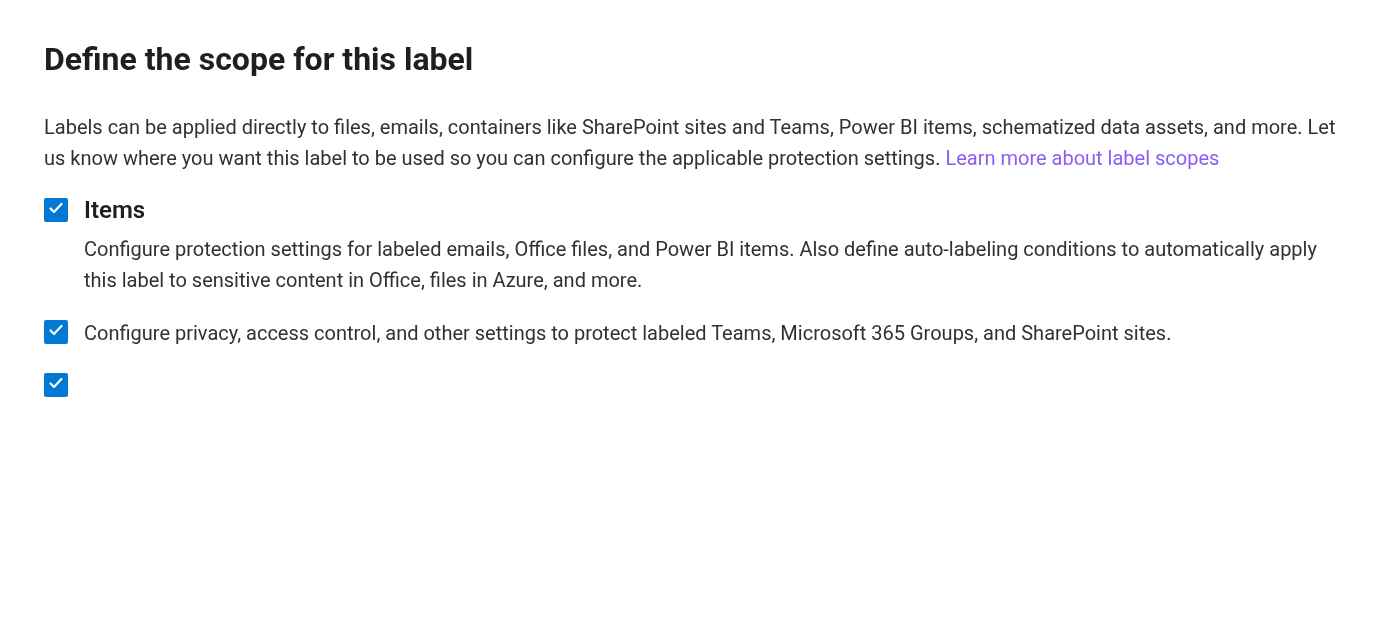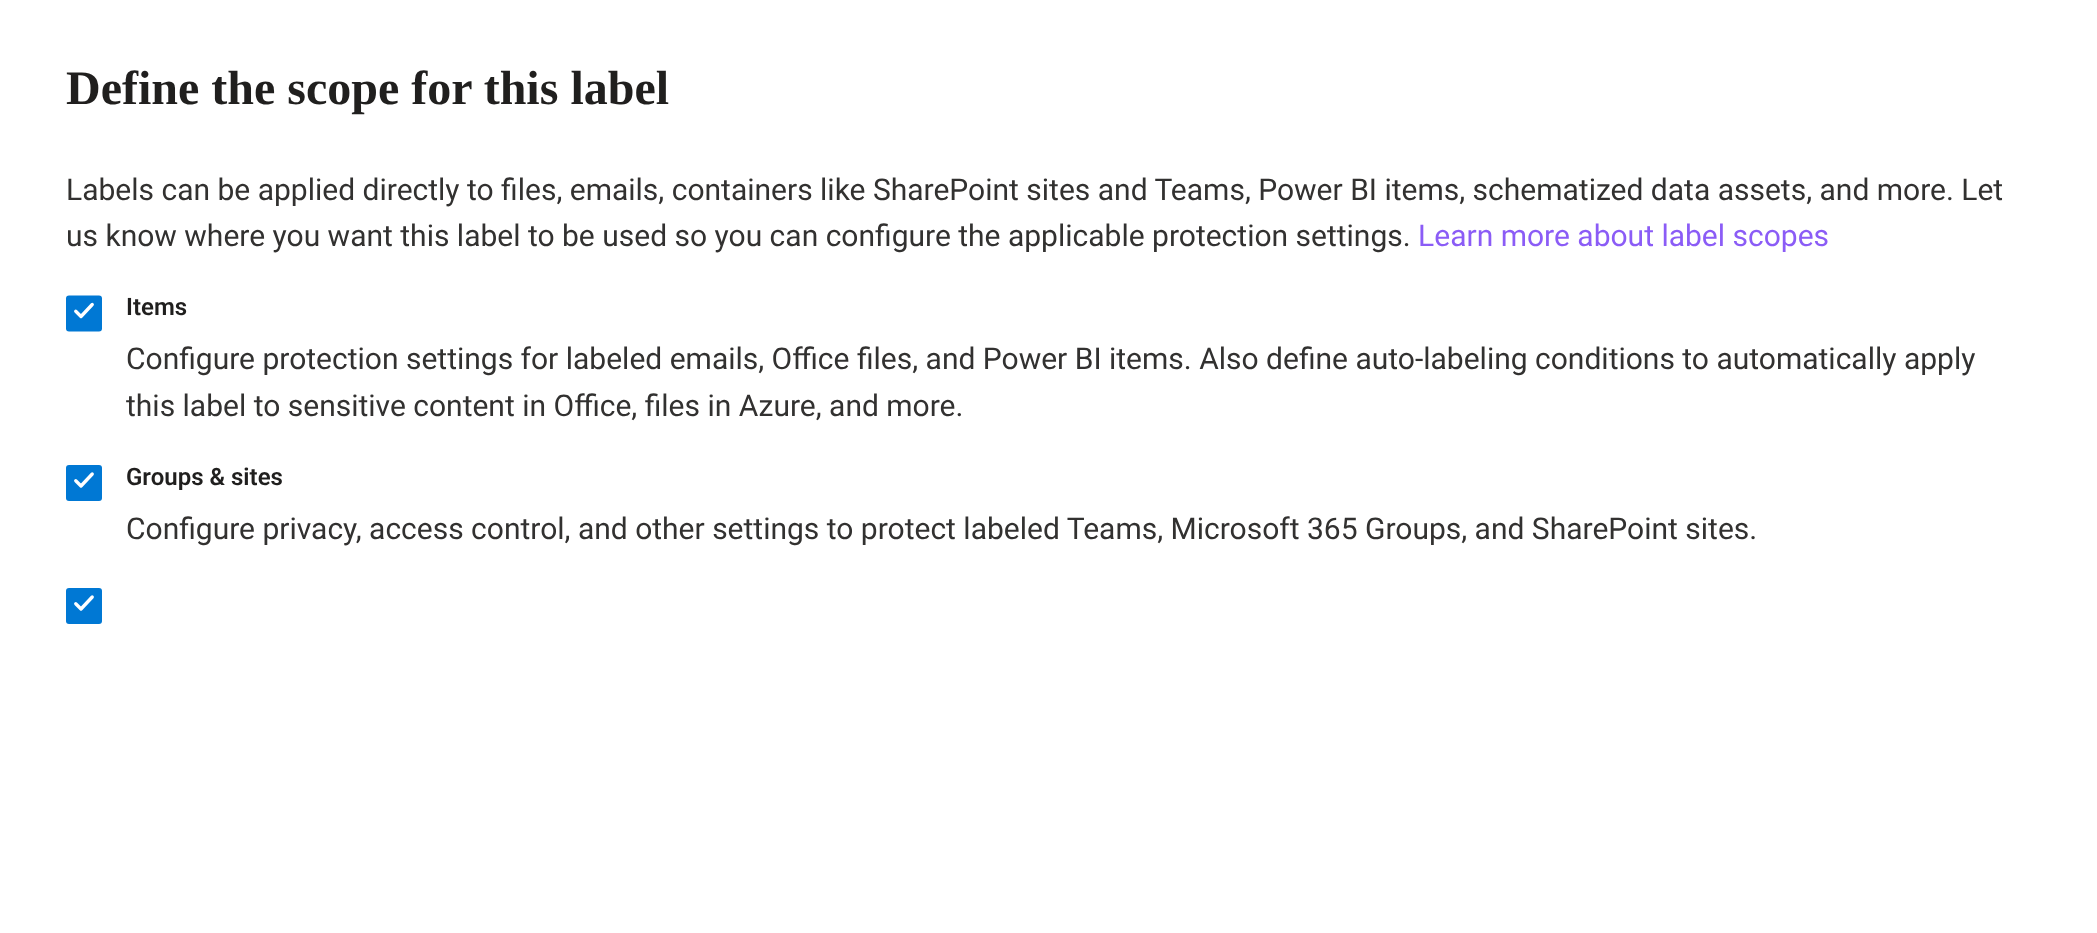--- a/index.html
+++ b/index.html
@@ -12,21 +12,20 @@
       background: #ffffff;
       color: #323130;
       padding: 40px 44px;
       width: 1398px;
     }
     .page-title {
       font-size: 32px;
       font-weight: 700;
       color: #201f1e;
       margin-bottom: 34px;
-      font-family: Liberation Serif, serif;
     }
     .intro-text {
       font-size: 20px;
       line-height: 1.55;
       color: #323130;
       margin-bottom: 22px;
       max-width: 1310px;
     }
     .intro-text a {
       color: #8b5cf6;
@@ -51,21 +50,21 @@
       cursor: pointer;
     }
     .checkbox svg {
       width: 16px;
       height: 16px;
     }
     .option-content {
       flex: 1;
     }
     .option-title {
-      font-size: 16px;
+      font-size: 24px;
       font-weight: 600;
       color: #201f1e;
       margin-bottom: 10px;
     }
     .option-desc {
       font-size: 20px;
       line-height: 1.55;
       color: #323130;
       max-width: 1260px;
     }
@@ -95,21 +94,20 @@
 
 <div class="option-row">
   <div class="checkbox">
     <span>
       <svg viewBox="0 0 16 16" fill="none" stroke="#ffffff" stroke-width="2.2" stroke-linecap="round" stroke-linejoin="round">
           <polyline points="2.5,8.5 6,12 13.5,4"></polyline>
         </svg>
     </span>
   </div>
   <div class="option-content">
-    <div class="option-title">Groups &amp; sites</div>
     <div class="option-desc">Configure privacy, access control, and other settings to protect labeled Teams, Microsoft 365 Groups, and SharePoint sites.</div>
   </div>
 </div>
 
 <div class="option-row">
   <div class="checkbox">
     <span>
       <svg viewBox="0 0 16 16" fill="none" stroke="#ffffff" stroke-width="2.2" stroke-linecap="round" stroke-linejoin="round">
           <polyline points="2.5,8.5 6,12 13.5,4"></polyline>
         </svg>

